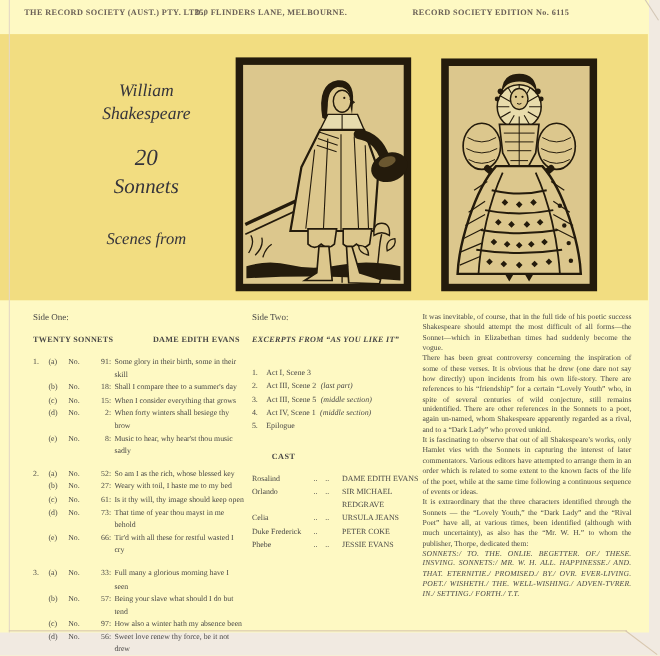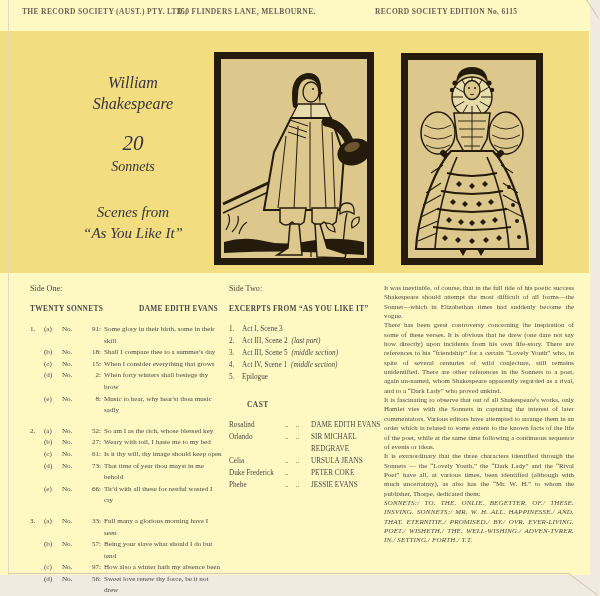--- a/index.html
+++ b/index.html
@@ -19,38 +19,38 @@
   .hdr{position:absolute;top:7px;font-size:7.5px;font-weight:bold;color:#6b6157;letter-spacing:.35px;white-space:nowrap;}
   .hdr-left{left:22px;}
   .hdr-center{left:177px;}
   .hdr-right{left:375px;}
 
   
   .panel{position:absolute;left:0;top:31px;width:589px;height:242px;background:#f2dd81;}
   .titleblock{position:absolute;left:40px;top:42px;width:186px;text-align:center;font-style:italic;color:#35343b;}
   .t-artist{font-size:16px;line-height:1.3;}
   .t-num{font-size:21px;margin-top:18px;line-height:1;}
-  .t-sonnets{font-size:14px;margin-top:5px;}
+  .t-sonnets{font-size:19px;margin-top:5px;}
   .t-scenes{font-size:15px;margin-top:27px;line-height:1.45;}
 
   .woodcut{position:absolute;}
   .wc-man{left:214px;top:21px;}
   .wc-lady{left:401px;top:22px;}
 
   
   .col{position:absolute;top:284px;}
   .col1{left:30px;width:192px;}
   .col2{left:229px;width:158px;}
   .col3{left:384px;width:190px;}
   .heading{font-size:8.2px;margin:0 0 11px 0;color:#4a4947;}
   .subrow{display:flex;justify-content:space-between;font-weight:bold;font-size:7.4px;letter-spacing:.3px;margin-bottom:11px;padding-right:4px;}
   .sgroup{margin-bottom:9px;}
   .srow{display:grid;grid-template-columns:11px 15px 16px 20px 1fr;column-gap:3px;font-size:7.1px;line-height:11.6px;}
   .srow .n{text-align:right;}
-  .s2title{font-weight:bold;font-size:7.4px;letter-spacing:.3px;margin-bottom:10px;}
+  .s2title{font-weight:bold;font-size:7.4px;letter-spacing:.3px;margin-bottom:20px;font-style:italic;}
   .trow{display:flex;font-size:7.2px;line-height:12px;}
   .trow .tn{width:13px;flex:none;}
   .tnote{font-style:italic;padding-left:4px;}
   .castheading{font-weight:bold;font-size:7.4px;letter-spacing:.5px;margin:17px 0 10px 18px;}
   .crow{display:grid;grid-template-columns:56px 26px 1fr;font-size:7.2px;line-height:12px;}
   .col3 p{font-size:6.95px;line-height:9.35px;text-align:justify;margin:0;}
   .dedication{font-style:italic;letter-spacing:.2px;}
 </style>
 </head>
 <body>
@@ -64,21 +64,20 @@
   <div class="panel">
     <div class="titleblock">
       <div class="t-artist">
         <div>William</div>
         <div>Shakespeare</div>
       </div>
       <div class="t-num">20</div>
       <div class="t-sonnets">Sonnets</div>
       <div class="t-scenes">
         <div>Scenes from</div>
-        <div>“As You Like It”</div>
       </div>
     </div>
 
     <svg class="woodcut wc-man" width="160" height="213" viewBox="0 0 160 213">
       <rect x="0" y="0" width="160" height="213" fill="#241b0c"></rect>
       <rect x="7" y="7" width="146" height="199" fill="#dcc78d"></rect>
       <g stroke="#241b0c" fill="none" stroke-width="1.2">
         <path d="M9 152 L78 120" stroke-width="3"></path>
         <path d="M9 161 L78 129" stroke-width="1.5"></path>
         <path d="M12 178 q6 -10 2 -16 M18 180 q8 -8 6 -16 M25 182 q2 -8 8 -12"></path>

